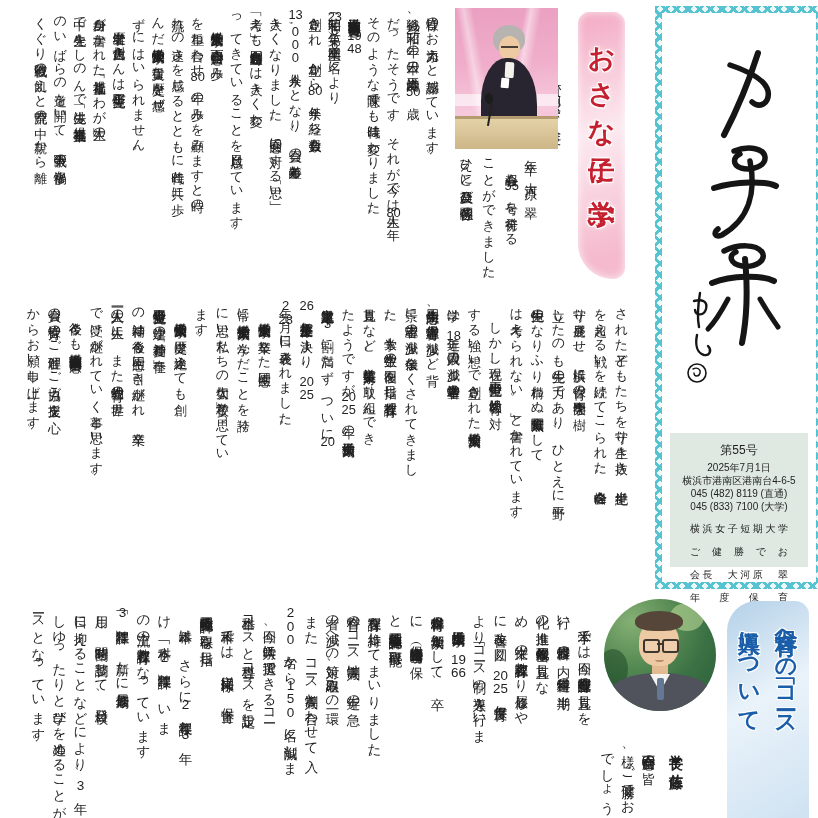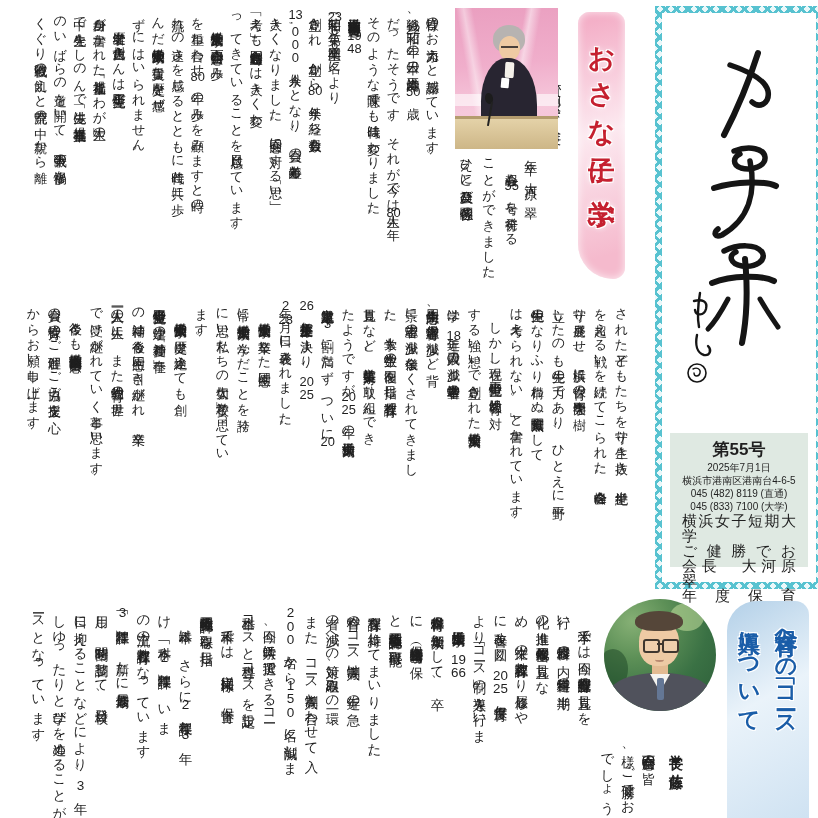--- a/index.html
+++ b/index.html
@@ -75,24 +75,24 @@
     background:
       linear-gradient(#fff,#fff) padding-box,
       repeating-linear-gradient(45deg,#57c2d0 0 3px, rgba(255,255,255,0) 3px 8px) border-box,
       repeating-linear-gradient(-45deg,#57c2d0 0 3px, #eaf8fa 3px 8px) border-box;
   }
   .callig svg{ position:absolute; left:8px; top:10px; }
   .info-box{
     position:absolute; left:8px; right:8px; top:420px; height:134px;
     background:#dfe9e2; text-align:center; padding-top:6px; box-sizing:border-box;
   }
-  .info-issue{ font-size:17px; font-weight:bold; line-height:22px; }
+  .info-issue{ font-size:12px; font-weight:normal; line-height:22px; }
   .info-line{ font-size:10px; line-height:13px; }
-  .info-org{ font-size:15px; line-height:15px; padding:0 12px;
-    text-align:justify; text-align-last:justify; }
+  .info-org{ font-size:10px; line-height:15px; padding:0 20px;
+    text-align:justify; text-align-last:justify;margin-top:8px; }
 
   
   .banner-blue{
     position:absolute; left:727px; top:601px; width:82px; height:217px;
     border-radius:30px 14px 0 0;
     background:linear-gradient(150deg,#b3d0e8 0%,#eaf3fa 45%,#cfe2f2 100%);
   }
   .banner-blue-inner{
     position:absolute; left:4px; right:4px; top:12px; bottom:0;
     writing-mode:vertical-rl; overflow:hidden;

